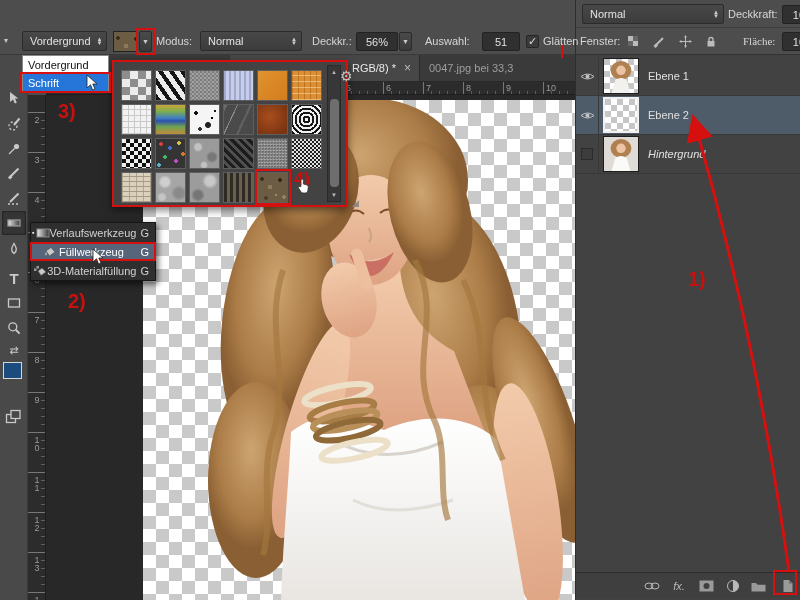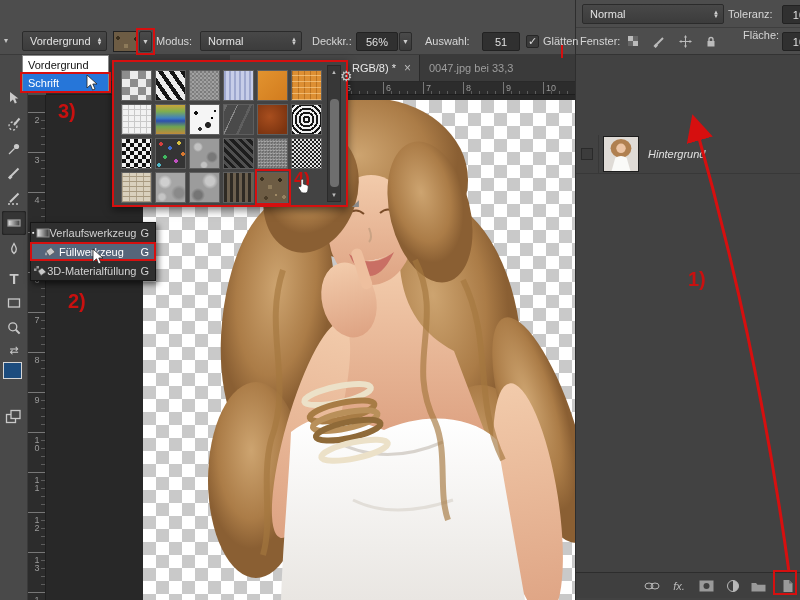--- a/index.html
+++ b/index.html
@@ -542,21 +542,21 @@
 
   <div class="layers-panel abs">
     <div class="lp-row1">
       <div class="ps-select" style="left:6px;top:4px;width:142px;">
         <span>Normal</span>
         <span class="updown">
             <span>▲</span>
             <span>▼</span>
           </span>
       </div>
-      <span class="opt-label" style="left:152px;top:8px;">Toleranz:</span>
+      <span class="opt-label" style="left:152px;top:8px;">Deckkraft:</span>
       <div class="ps-box" style="left:206px;top:5px;width:40px;">100</div>
     </div>
     <div class="lp-row2">
       <span class="opt-label" style="left:4px;top:7px;">Fenster:</span>
       <div class="lp-iconbtn" style="left:48px;">
           <svg width="12" height="12">
             <rect x="1" y="1" width="5" height="5" fill="#bbb"></rect>
             <rect x="6" y="6" width="5" height="5" fill="#bbb"></rect>
             <rect x="6" y="1" width="5" height="5" fill="#666"></rect>
             <rect x="1" y="6" width="5" height="5" fill="#666"></rect>
@@ -573,24 +573,48 @@
             <path d="M6.5 1 V12 M1 6.5 H12"></path>
             <path d="M6.5 0 L8 2.5 H5 Z M6.5 13 L5 10.5 H8 Z M0 6.5 L2.5 5 V8 Z M13 6.5 L10.5 8 V5 Z" fill="#bbb" stroke="none"></path>
           </svg>
         </div>
       <div class="lp-iconbtn" style="left:126px;">
           <svg width="12" height="13">
             <rect x="2.5" y="6" width="7" height="5.5" fill="#bbb"></rect>
             <path d="M4 6 V4.5 a2 2 0 0 1 4 0 V6" stroke="#bbb" stroke-width="1.4" fill="none"></path>
           </svg>
         </div>
-      <span class="opt-label" style="left:167px;top:1px;">Fläche:</span>
+      <span class="opt-label" style="left:167px;top:7px;font-family:Liberation Serif, serif;">Fläche:</span>
       <div class="ps-box" style="left:206px;top:4px;width:40px;">100</div>
     </div>
 
+    <div class="layer-row" style="top:57px;">
+      <div class="eye-cell">
+          <svg width="15" height="11">
+            <path d="M1 5.5 Q7.5 0.5 14 5.5 Q7.5 10.5 1 5.5 Z" stroke="#c2c2c2" fill="none"></path>
+            <circle cx="7.5" cy="5.5" r="2" fill="#c2c2c2"></circle>
+          </svg>
+        </div>
+      <div class="layer-thumb"><svg width="34" height="34" viewBox="0 0 36 36">
+            <ellipse cx="18" cy="12" rx="11" ry="10" fill="#b08050"></ellipse>
+            <circle cx="18" cy="12" r="5" fill="#ecc4a4"></circle>
+            <path d="M8 36 L12 22 Q18 18 24 22 L28 36 Z" fill="#f3f1ee"></path>
+          </svg></div>
+      <span class="layer-name">Ebene 1</span>
+    </div>
+    <div class="layer-row sel" style="top:96px;">
+      <div class="eye-cell">
+          <svg width="15" height="11">
+            <path d="M1 5.5 Q7.5 0.5 14 5.5 Q7.5 10.5 1 5.5 Z" stroke="#c2c2c2" fill="none"></path>
+            <circle cx="7.5" cy="5.5" r="2" fill="#c2c2c2"></circle>
+          </svg>
+        </div>
+      <div class="layer-thumb selthumb"></div>
+      <span class="layer-name">Ebene 2</span>
+    </div>
     <div class="layer-row" style="top:135px;">
       <div class="eye-cell">
           <div class="empty-eye"></div>
         </div>
       <div class="layer-thumb flat"><svg width="34" height="34" viewBox="0 0 36 36">
             <ellipse cx="18" cy="12" rx="11" ry="10" fill="#b08050"></ellipse>
             <circle cx="18" cy="12" r="5" fill="#ecc4a4"></circle>
             <path d="M8 36 L12 22 Q18 18 24 22 L28 36 Z" fill="#fafaf8"></path>
           </svg></div>
       <span class="layer-name it">Hintergrund</span>

